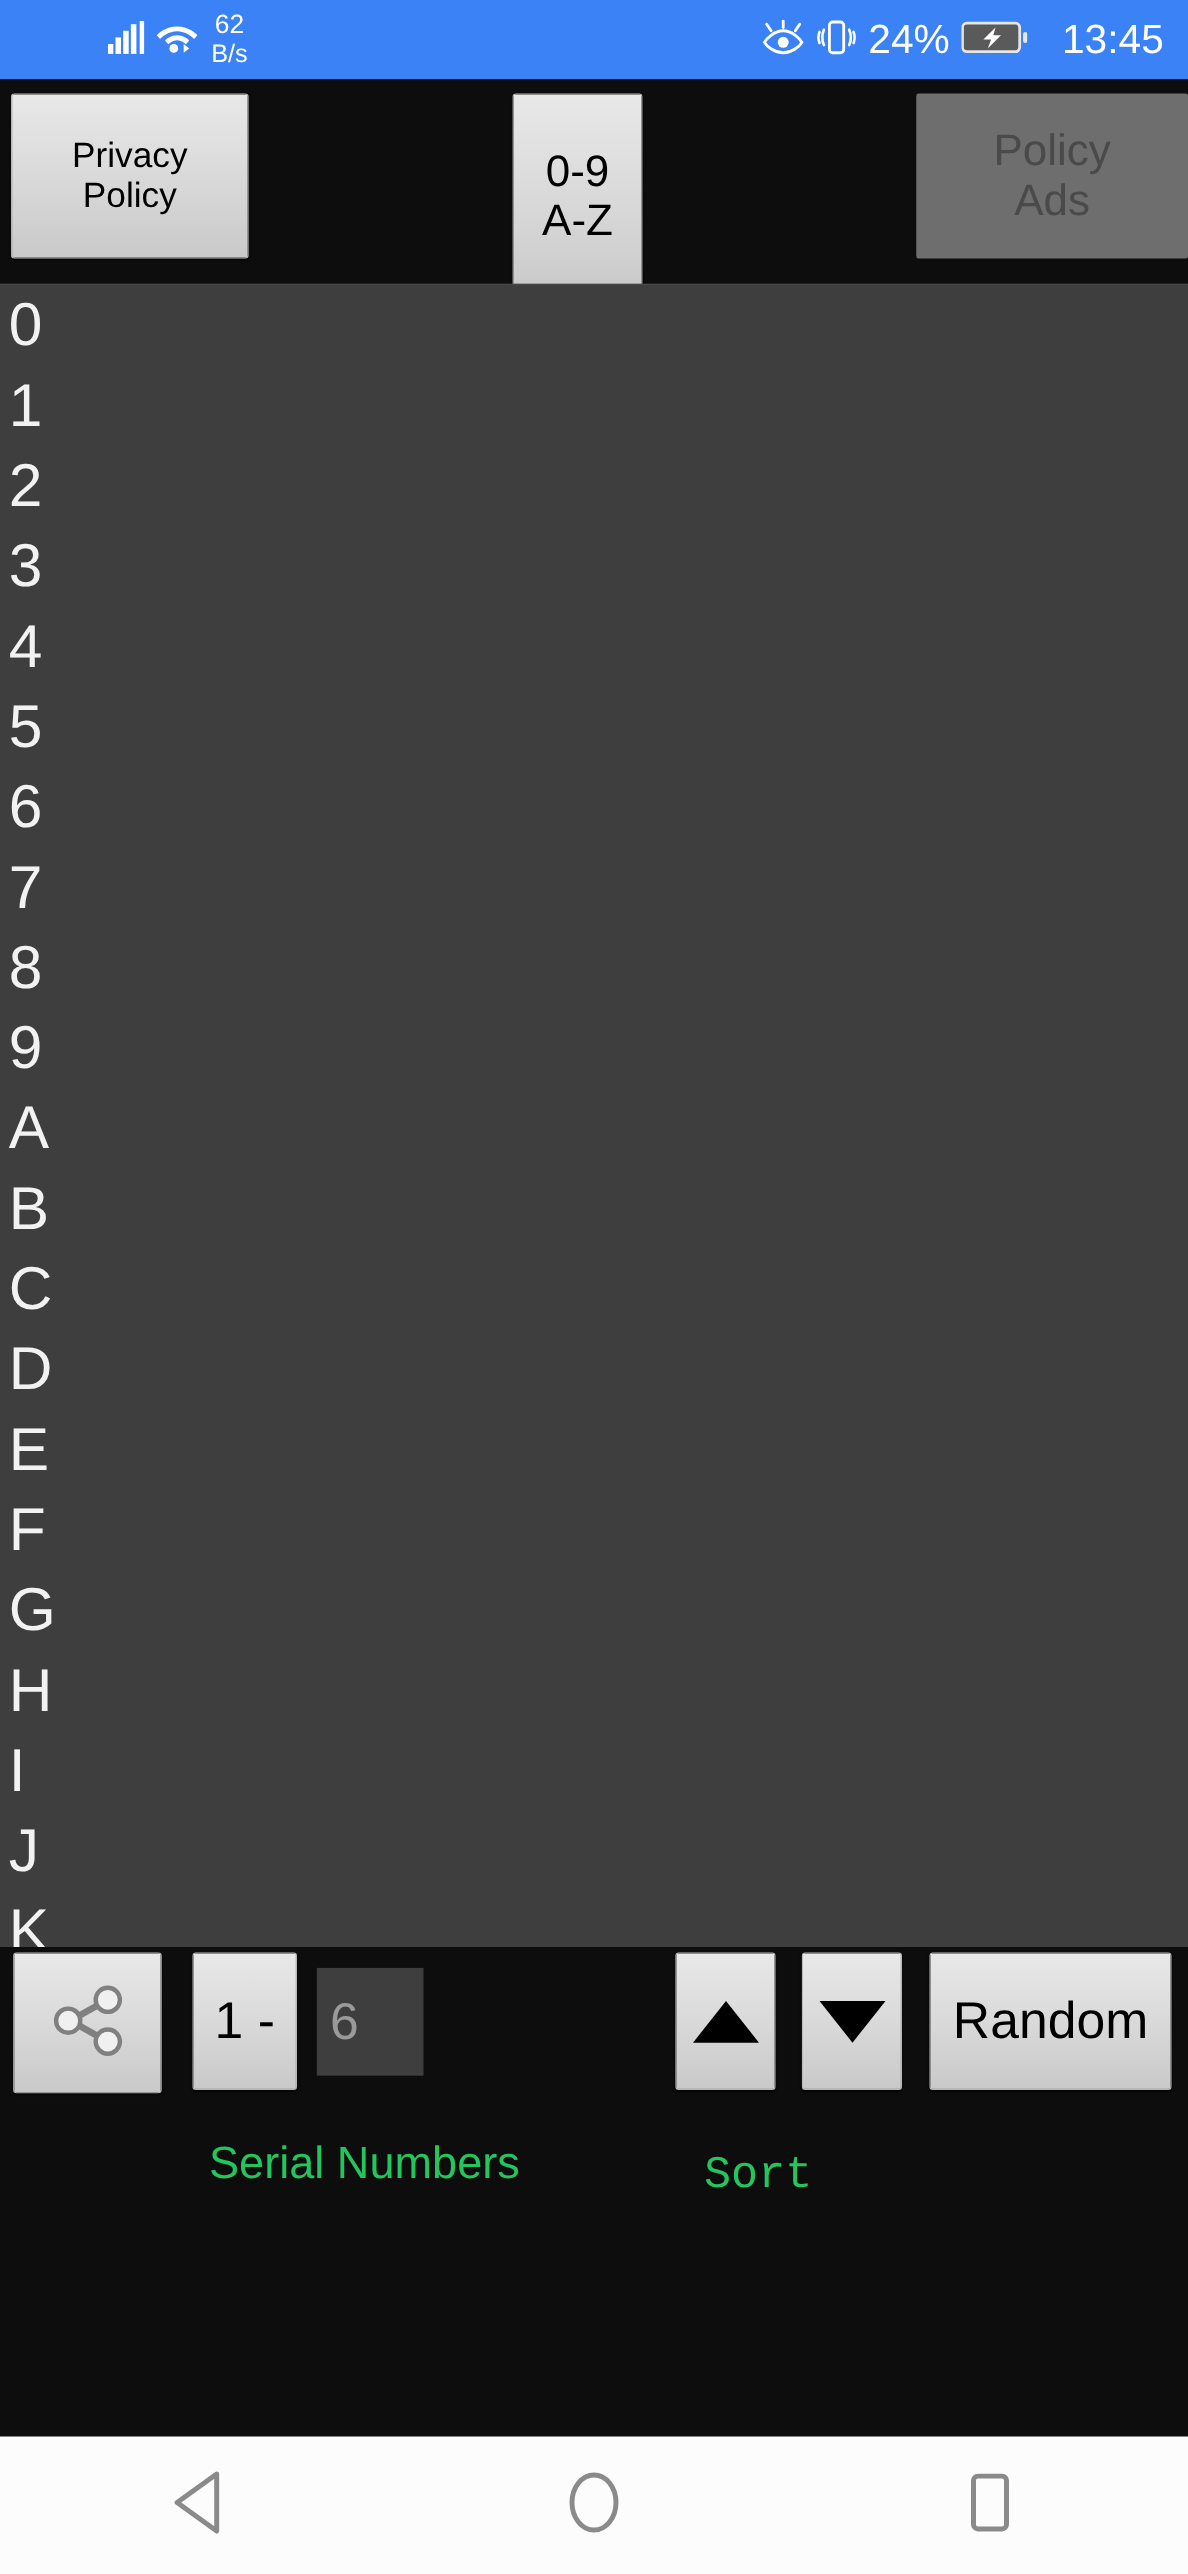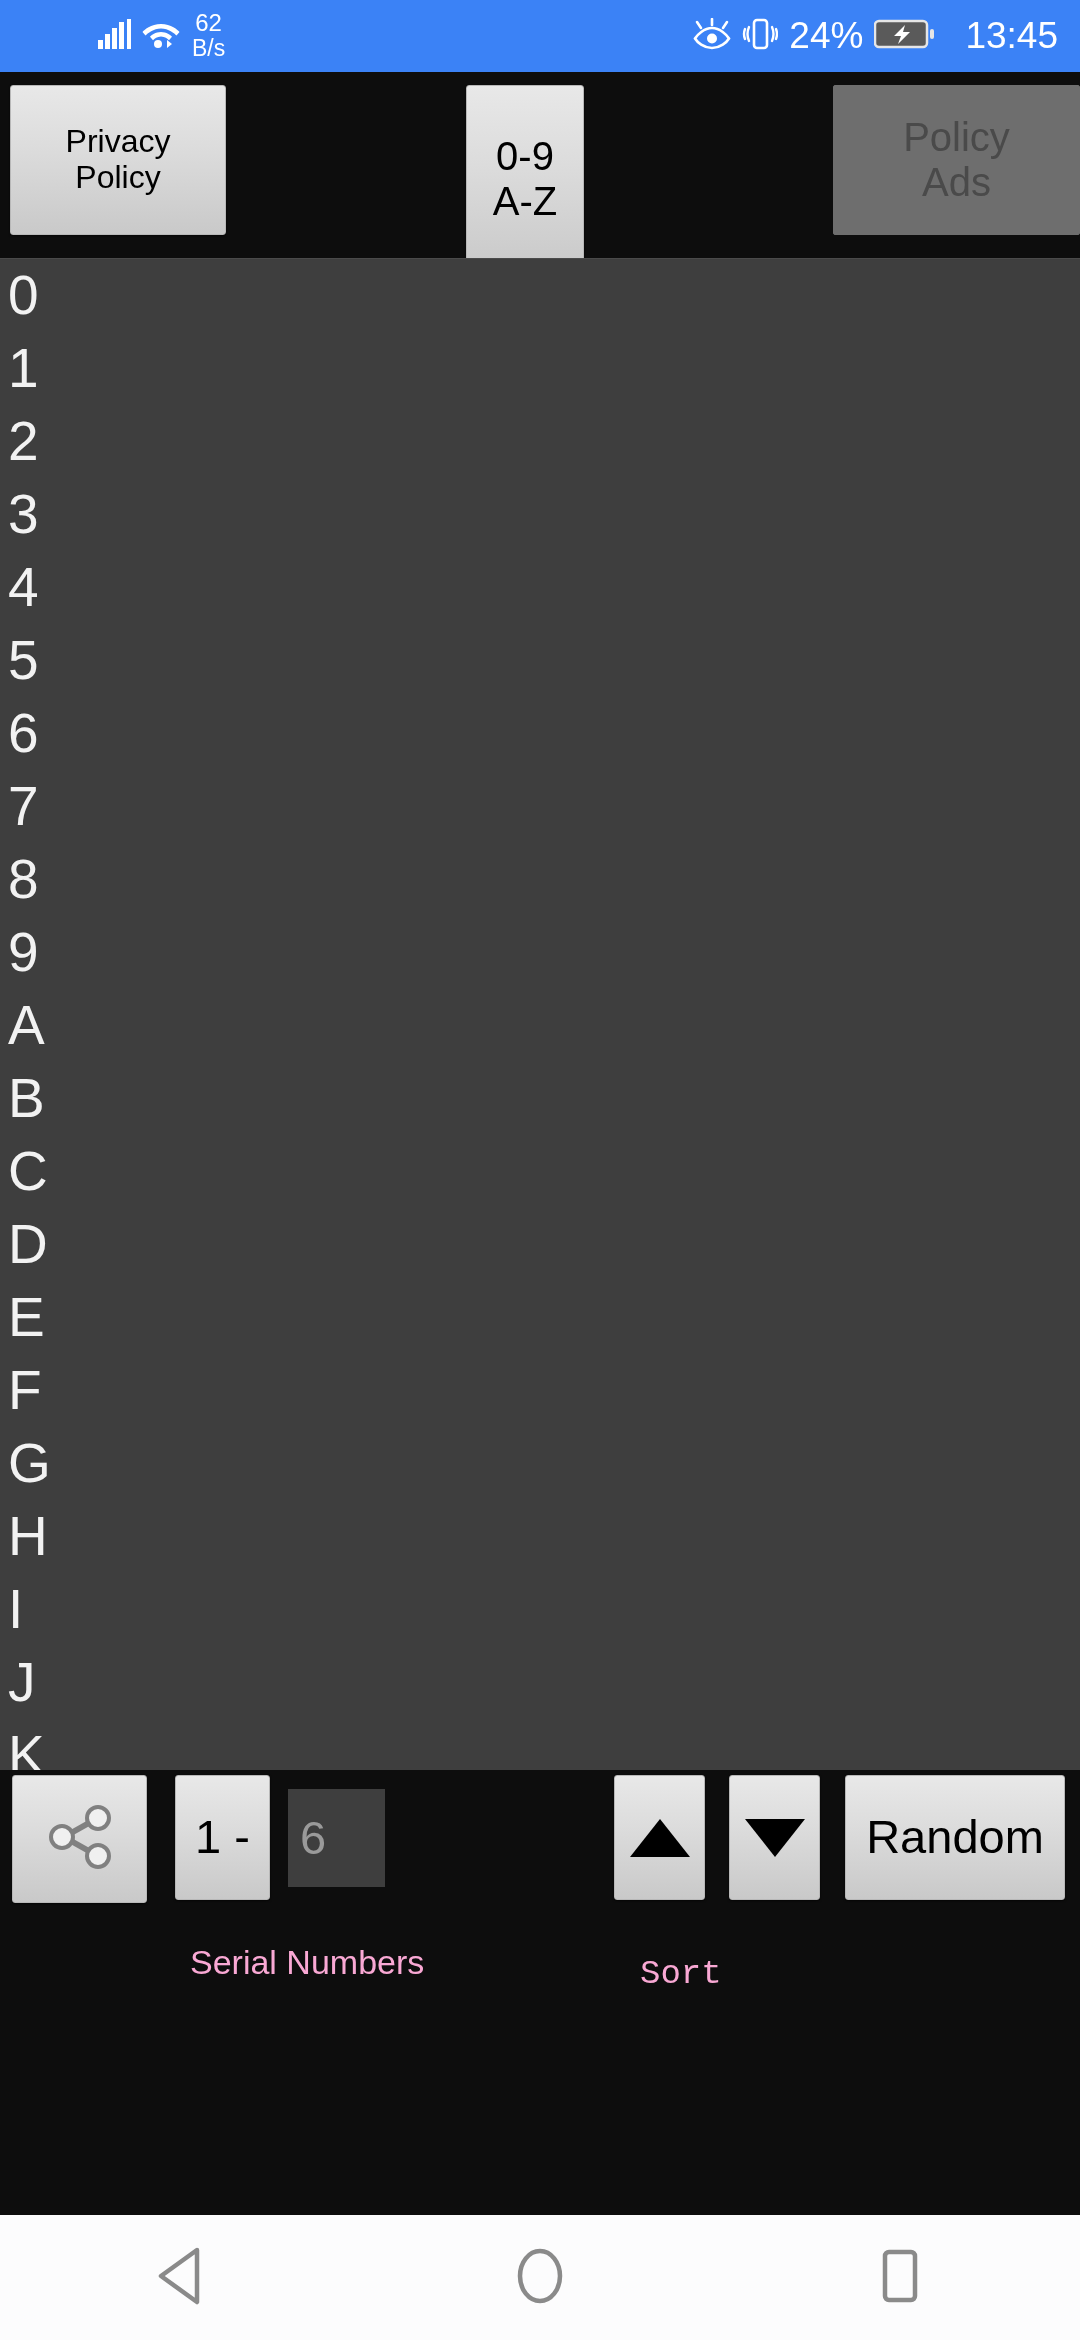--- a/index.html
+++ b/index.html
@@ -184,22 +184,22 @@
     border-bottom: 38px solid #000;
   }
   .tri-down {
     width: 0; height: 0;
     border-left: 30px solid transparent;
     border-right: 30px solid transparent;
     border-top: 38px solid #000;
   }
   .lbl {
     position: absolute;
-    color: #f9a8d4;
-    font-size: 34px;
+    color: #22c55e;
+    font-size: 41px;
   }
   #lbl-serial { left: 190px; top: 173px; }
   #lbl-sort   { left: 640px; top: 185px; font-family: Liberation Mono, monospace; }
 
   
   #navbar {
     position: absolute;
     left: 0; top: 2215px;
     width: 1080px; height: 125px;
     background: #fcfcfd;

